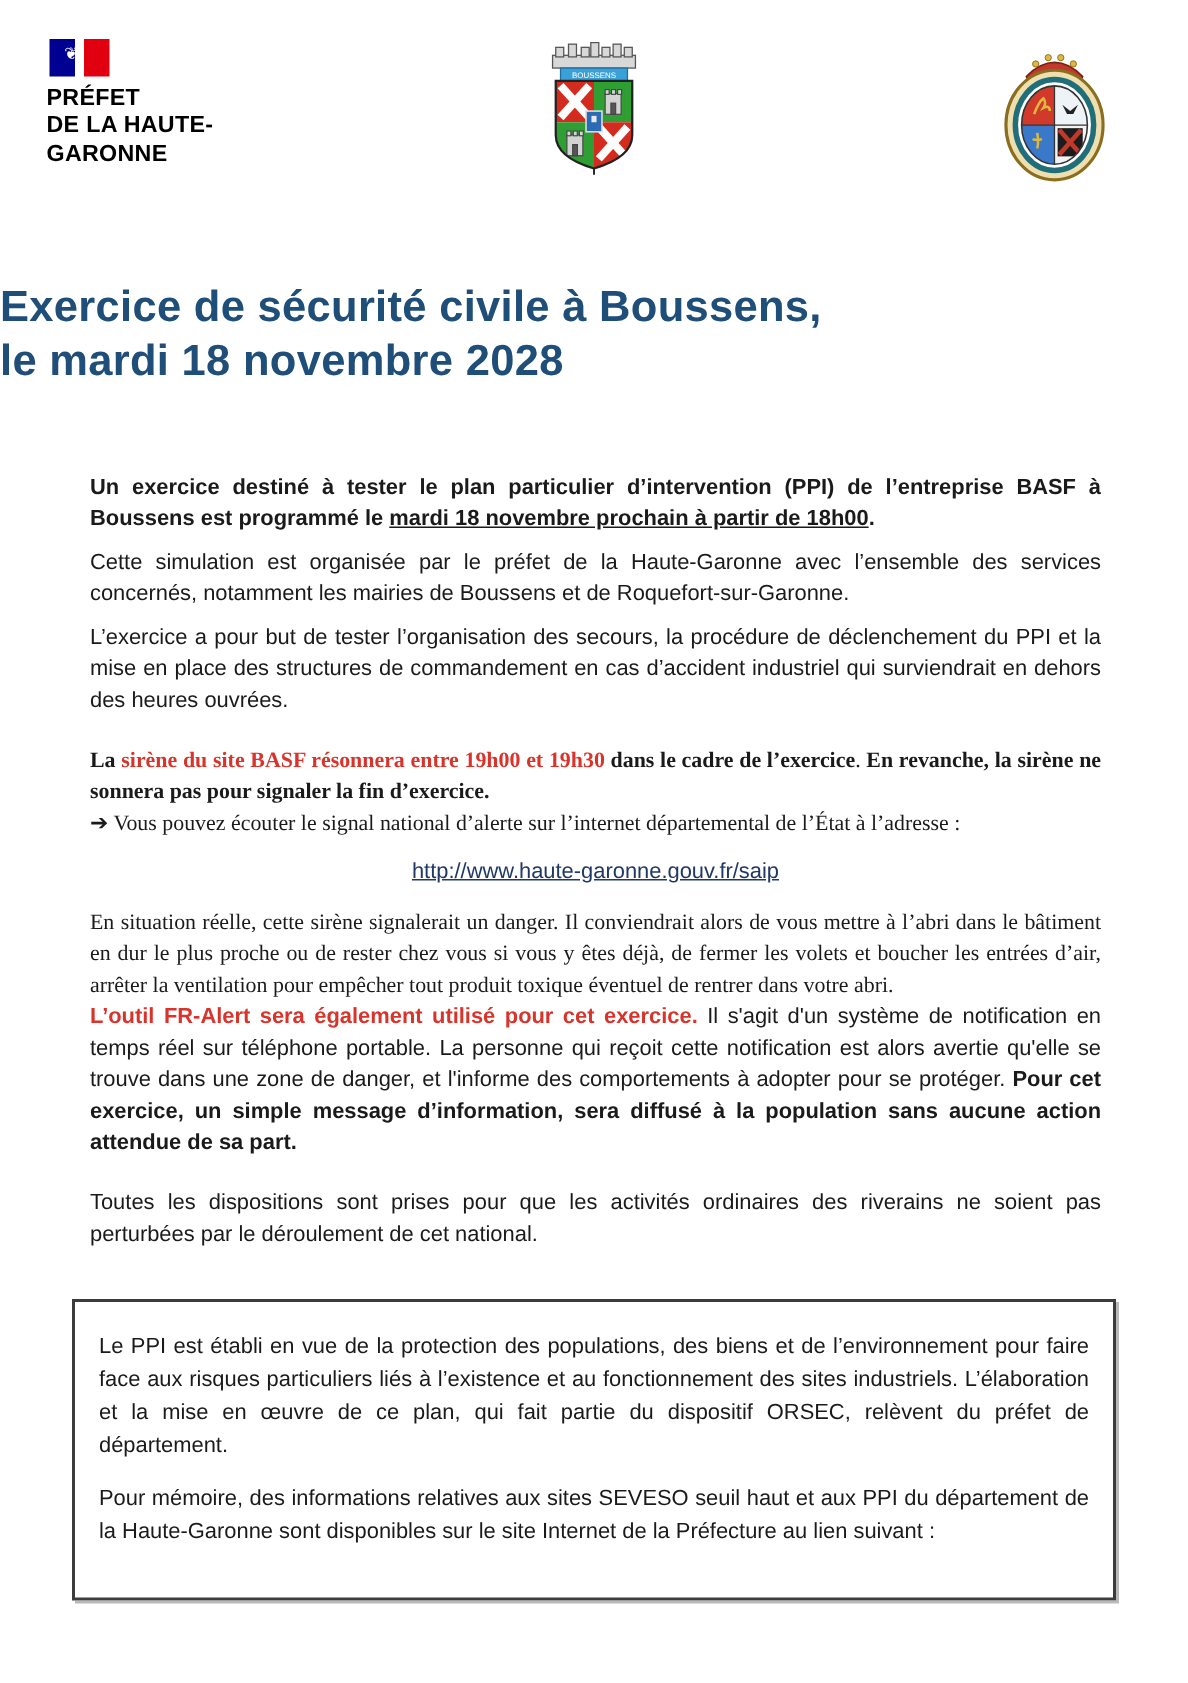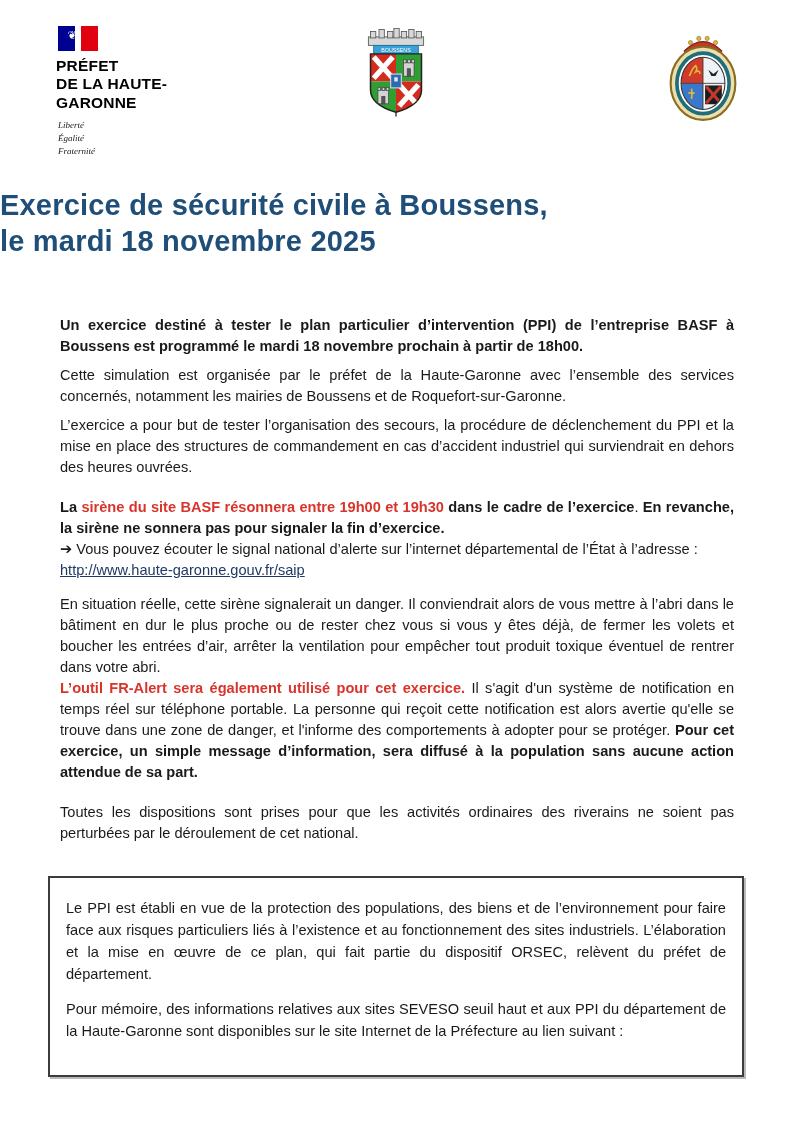--- a/index.html
+++ b/index.html
@@ -16,21 +16,21 @@
     position:relative;
     width:792px;height:1122px;
     margin:0 auto;
     background:#fff;
     font-family:"Liberation Sans","DejaVu Sans",sans-serif;
     color:var(--body-text);
     overflow:hidden;
   }
   
   .header{position:relative;height:150px;}
-  .gov-logo{position:absolute;left:56px;top:26px;}
+  .gov-logo{position:absolute;left:31px;top:26px;}
   .flag{display:flex;height:25px;width:42px;margin-bottom:6px;margin-left:2px;}
   .flag .b{width:17px;background:var(--flag-blue);position:relative;}
   .flag .b::after{content:"\2766";position:absolute;right:-2px;top:3px;color:#fff;font-size:11px;}
   .flag .w{width:6px;background:#fff;}
   .flag .r{width:17px;background:var(--flag-red);}
   .gov-name{font-weight:bold;font-size:15.5px;line-height:1.18;letter-spacing:.2px;color:#000;}
   .gov-motto{margin-top:7px;margin-left:2px;font-family:"Liberation Serif","DejaVu Serif",serif;font-style:italic;font-size:9px;line-height:1.45;color:#222;}
   .crest-center{position:absolute;left:50%;transform:translateX(-50%);top:28px;}
   .crest-right{position:absolute;right:50px;top:28px;}
   
@@ -44,31 +44,31 @@
     letter-spacing:.2px;
   }
   
   .content{
     margin:55px 58px 0 60px;
     font-size:14.6px;
     line-height:1.44;
     text-align:justify;
   }
   .content p{margin-bottom:8px;}
-  p.tight{margin-bottom:0;}
+  p.tight{margin-bottom:0;font-family:Liberation Serif, serif;}
   p.center-line{text-align:center;margin:15px 0 27px 0;}
   p.after-gap{margin-bottom:19px;}
   .b{font-weight:bold;}
-  .u{}
+  .u{text-decoration:underline;}
   .red{color:var(--accent-red);}
   a.doc-link{
-    display:block;
+    display:block;text-align:center;
     color:var(--link-navy);
     text-decoration:underline;
-    margin:0 0 13px 0;
+    margin:11px 0 13px 0;
     font-size:14.6px;
   }
   
   .info-box{
     margin:32px 48px 0 48px;
     border:2px solid #3c3c3c;
     box-shadow:2px 2px 0 #b9b9b9;
     padding:20px 16px 18px 16px;
     font-size:14.6px;
     line-height:1.5;
@@ -86,25 +86,20 @@
     <div class="gov-logo">
       <div class="flag">
         <div class="b"></div>
         <div class="w"></div>
         <div class="r"></div>
       </div>
       <div class="gov-name">
         <div>PRÉFET</div>
         <div>DE LA HAUTE-</div>
         <div>GARONNE</div>
-      </div>
-      <div class="gov-motto">
-        <div>Liberté</div>
-        <div>Égalité</div>
-        <div>Fraternité</div>
       </div>
     </div>
 
     <div class="crest-center">
       <svg width="68" height="90" viewBox="0 0 64 84" aria-hidden="true">
         <defs>
           <clipPath id="shieldClip">
             <path d="M8 24 H56 V58 Q56 72 32 79 Q8 72 8 58 Z"></path>
           </clipPath>
         </defs>
@@ -195,21 +190,21 @@
           <line x1="36" y1="28" x2="36" y2="78" stroke="#333" stroke-width="0.8"></line>
           <line x1="15" y1="53" x2="57" y2="53" stroke="#333" stroke-width="0.8"></line>
         </g>
         <ellipse cx="36" cy="53" rx="21" ry="25" fill="none" stroke="#333" stroke-width="1"></ellipse>
       </svg>
     </div>
   </div>
 
   <div class="title">
     <div>Exercice de sécurité civile à Boussens,</div>
-    <div>le mardi 18 novembre 2025</div>
+    <div>le mardi 18 novembre 2028</div>
   </div>
 
   <div class="content">
     <p><span class="b">Un exercice destiné à tester le plan particulier d’intervention (PPI) de l’entreprise BASF à Boussens est programmé le </span><span class="b u">mardi 18 novembre prochain à partir de 18h00</span><span class="b">.</span></p>
     <p><span>Cette simulation est organisée par le préfet de la Haute-Garonne avec l’ensemble des services concernés, notamment les mairies de Boussens et de Roquefort-sur-Garonne.</span></p>
     <p class="after-gap"><span>L’exercice a pour but de tester l’organisation des secours, la procédure de déclenchement du PPI et la mise en place des structures de commandement en cas d’accident industriel qui surviendrait en dehors des heures ouvrées.</span></p>
     <p class="tight"><span class="b">La </span><span class="b red">sirène du site BASF résonnera entre 19h00 et 19h30</span><span class="b"> dans le cadre de l’exercice</span><span>. </span><span class="b">En revanche, la sirène ne sonnera pas pour signaler la fin d’exercice.</span></p>
     <p class="tight"><span>➔ Vous pouvez écouter le signal national d’alerte sur l’internet départemental de l’État à l’adresse :</span></p>
     <a class="doc-link" href="#">http://www.haute-garonne.gouv.fr/saip</a>
     <p class="tight"><span>En situation réelle, cette sirène signalerait un danger. Il conviendrait alors de vous mettre à l’abri dans le bâtiment en dur le plus proche ou de rester chez vous si vous y êtes déjà, de fermer les volets et boucher les entrées d’air, arrêter la ventilation pour empêcher tout produit toxique éventuel de rentrer dans votre abri.</span></p>

